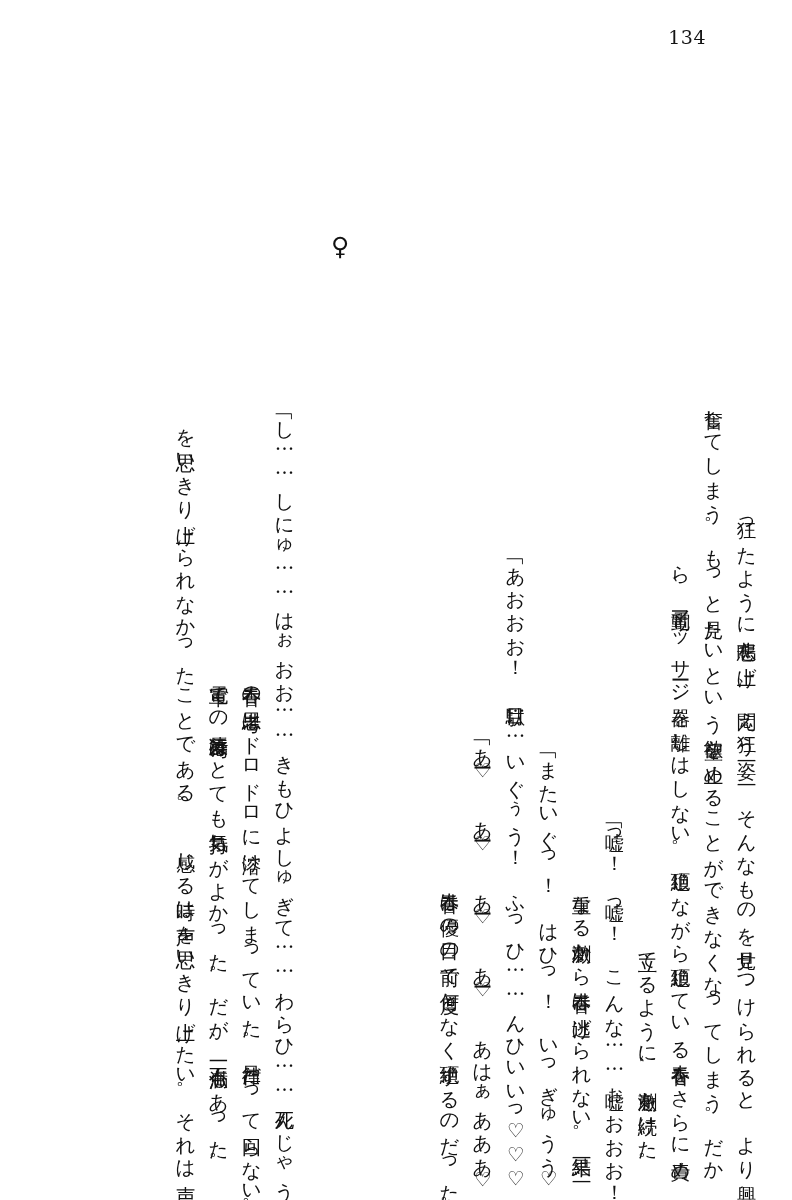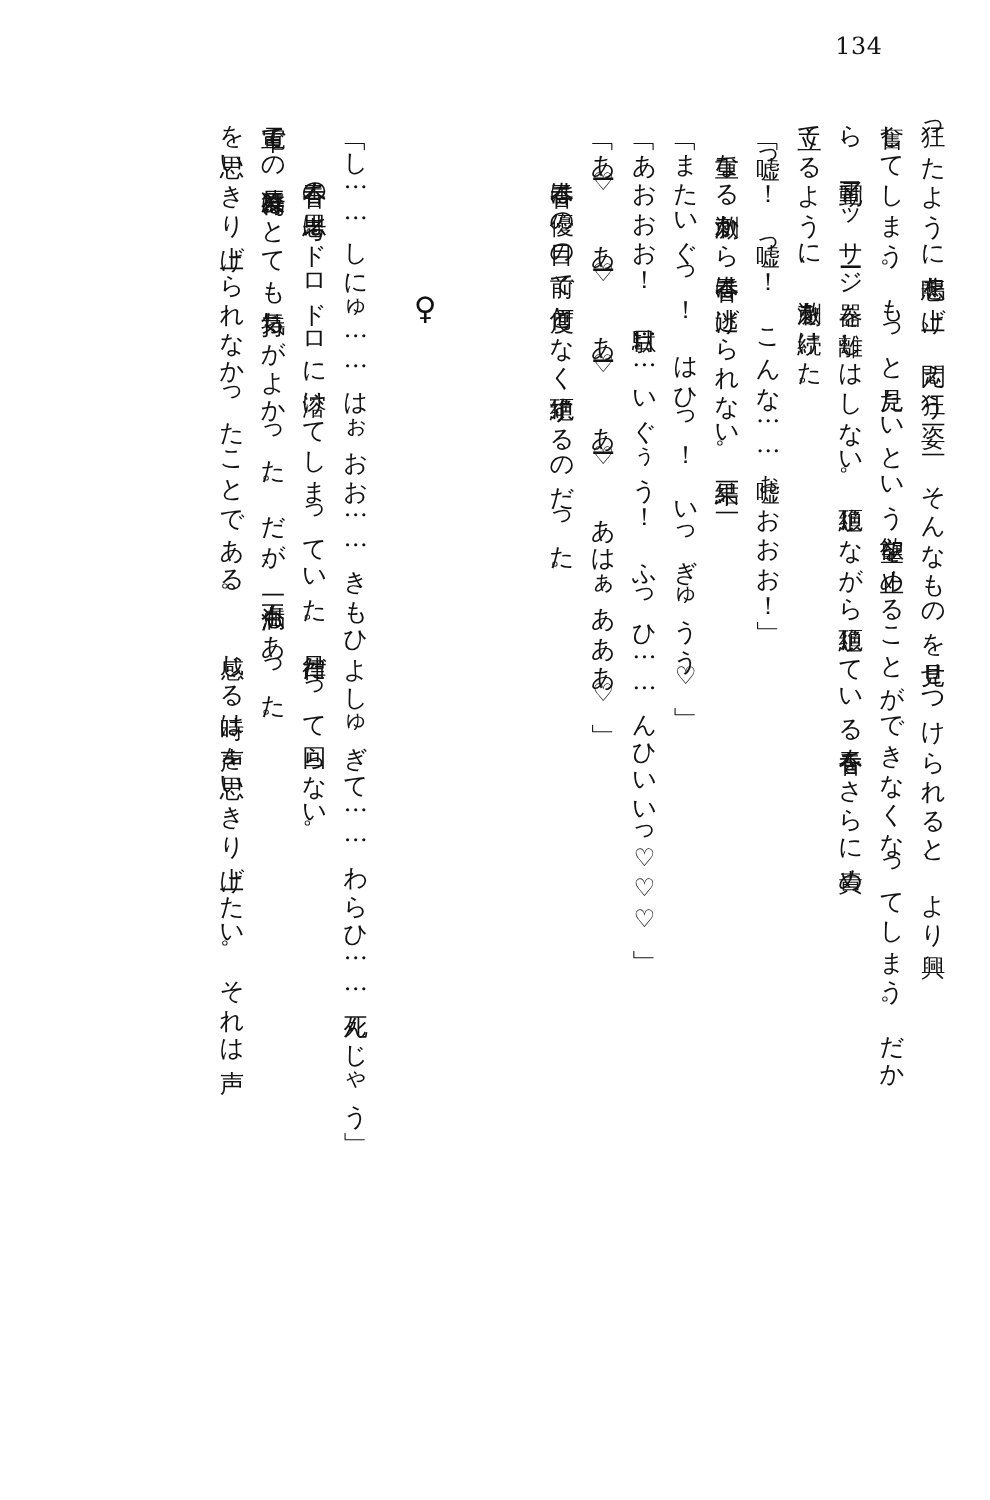--- a/index.html
+++ b/index.html
@@ -13,20 +13,21 @@
     font-family: "DejaVu Serif", "Liberation Serif", serif;
     color: #111111;
     position: relative;
     overflow: hidden;
   }
   .page {
     position: relative;
     width: 792px;
     height: 1200px;
     background: #ffffff;
+    text-align: right;
   }
   .page-number {
     position: absolute;
     top: 26px;
     right: 86px;
     font-size: 19px;
     font-family: "DejaVu Serif", "Liberation Serif", serif;
     letter-spacing: 0.5px;
     color: #141414;
   }

